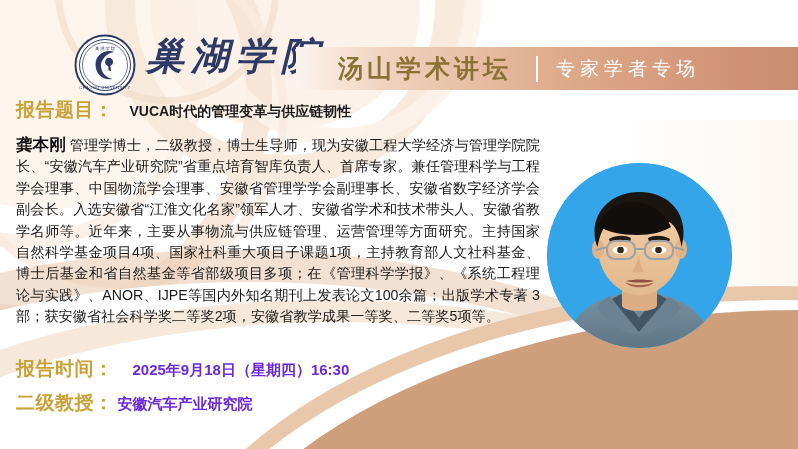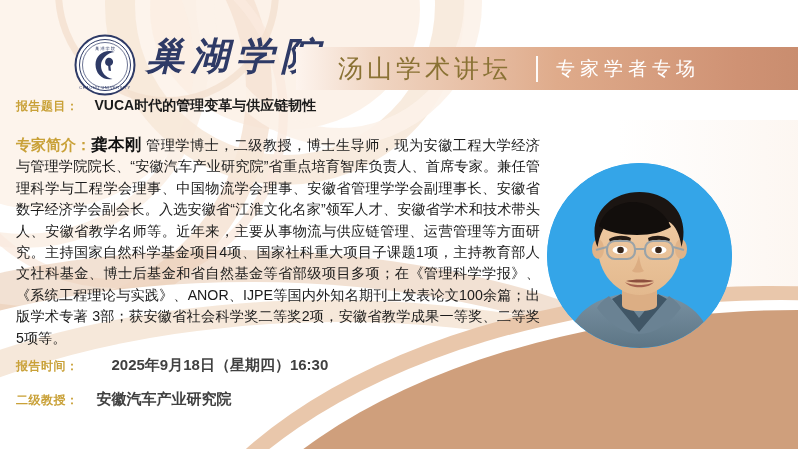--- a/index.html
+++ b/index.html
@@ -66,46 +66,46 @@
   .uni-cn{font-family:"Liberation Serif","DejaVu Serif",serif;
           font-size:38px;line-height:40px;font-weight:700;color:#2e3a66;
           letter-spacing:7px;font-style:italic;white-space:nowrap;}
   .uni-en{font-size:13px;line-height:16px;font-weight:700;color:#2e3a66;
           letter-spacing:2.4px;margin-top:4px;white-space:nowrap;}
 
   .banner{position:absolute;left:296px;top:47px;width:502px;height:43px;
           background:linear-gradient(90deg,#fdf4ee 0%,#f0d5c2 16%,#dfab8b 52%,#cf9274 88%,#c98d6f 100%);
           display:flex;align-items:center;}
   .banner-main{font-family:"Liberation Serif","DejaVu Serif",serif;
-               font-weight:400;font-size:25px;color:#8a7234;letter-spacing:4px;
+               font-weight:700;font-size:25px;color:#8a7234;letter-spacing:4px;
                margin-left:42px;white-space:nowrap;}
   .banner-div{width:2px;height:26px;background:#ffffff;margin:0 18px 0 24px;opacity:.95;}
   .banner-sub{font-family:"Liberation Serif","DejaVu Serif",serif;
               font-size:19px;color:#ffffff;letter-spacing:5px;white-space:nowrap;}
 
   
   .content{position:absolute;left:0;top:0;width:798px;height:449px;z-index:4;}
 
   .row-title{position:absolute;left:16px;top:97px;display:flex;align-items:baseline;}
-  .lab{color:#c9a138;font-size:12px;font-weight:700;white-space:nowrap;letter-spacing:.5px;}
+  .lab{color:#c9a138;font-size:19px;font-weight:700;white-space:nowrap;letter-spacing:.5px;}
   .val-title{color:#1b1b1b;font-size:14px;font-weight:700;white-space:nowrap;margin-left:16px;}
 
   .row-bio{position:absolute;left:16px;top:134px;width:524px;}
   .bio-label{float:left;color:#c9a138;font-size:15px;font-weight:700;
              line-height:21.4px;white-space:nowrap;}
   .bio-text{color:#1b1b1b;font-size:14.2px;line-height:21.4px;
             text-align:justify;text-justify:inter-ideograph;}
   .bio-name{font-size:16.5px;font-weight:700;color:#111;margin-top:20px;}
 
   .row-info{position:absolute;left:16px;}
   .info-time{top:356px;gap:15px;}
   .info-place{top:390px;}
   .info-org{top:424px;}
   .row-info{display:flex;align-items:baseline;}
-  .val-info{color:#404040;font-size:15px;font-weight:700;white-space:nowrap;margin-left:18px;}
+  .val-info{color:#6d28d9;font-size:15px;font-weight:700;white-space:nowrap;margin-left:4px;}
 
   
   .portrait{position:absolute;left:547px;top:163px;width:185px;height:185px;
             border-radius:50%;overflow:hidden;z-index:5;background:#34a5e8;}
   .portrait svg{display:block;width:185px;height:185px;}
 </style>
 </head>
 <body>
 
 <div class="poster">
@@ -159,21 +159,20 @@
   </div>
 
   <div class="content">
 
     <div class="row-title">
       <span class="lab">报告题目：</span>
       <span class="val-title">VUCA时代的管理变革与供应链韧性</span>
     </div>
 
     <div class="row-bio">
-      <span class="bio-label">专家简介：</span>
       <div class="bio-text"><span class="bio-name">龚本刚</span> <span>管理学博士，二级教授，博士生导师，现为安徽工程大学经济与管理学院院长、“安徽汽车产业研究院”省重点培育智库负责人、首席专家。兼任管理科学与工程学会理事、中国物流学会理事、安徽省管理学学会副理事长、安徽省数字经济学会副会长。入选安徽省“江淮文化名家”领军人才、安徽省学术和技术带头人、安徽省教学名师等。近年来，主要从事物流与供应链管理、运营管理等方面研究。主持国家自然科学基金项目4项、国家社科重大项目子课题1项，主持教育部人文社科基金、博士后基金和省自然基金等省部级项目多项；在《管理科学学报》、《系统工程理论与实践》、ANOR、IJPE等国内外知名期刊上发表论文100余篇；出版学术专著 3部；获安徽省社会科学奖二等奖2项，安徽省教学成果一等奖、二等奖5项等。</span></div>
     </div>
 
     <div class="row-info info-time">
       <span class="lab">报告时间：</span>
       <span class="val-info">2025年9月18日（星期四）16:30</span>
     </div>
     <div class="row-info info-place">
       <span class="lab">二级教授：</span>
       <span class="val-info">安徽汽车产业研究院</span>

